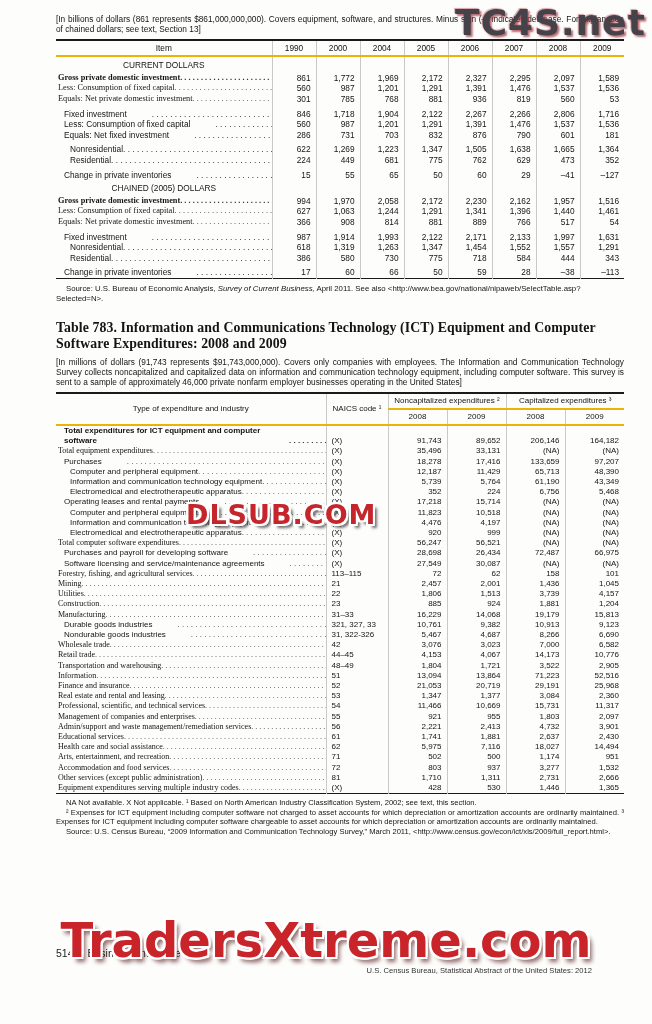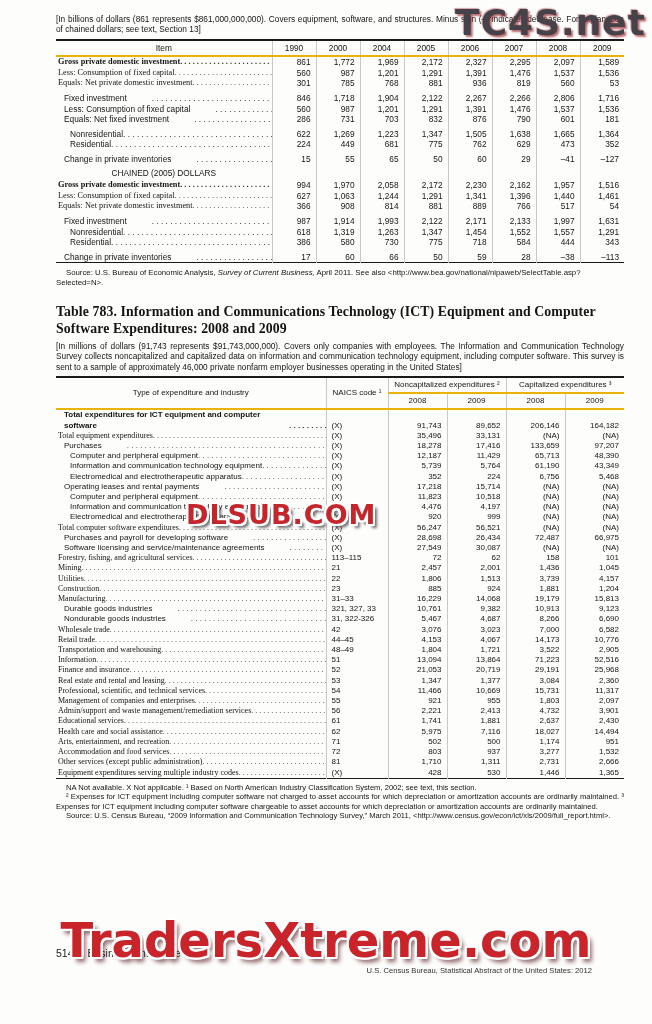--- a/index.html
+++ b/index.html
@@ -94,20 +94,31 @@
         <th class="vr">2000</th>
         <th class="vr">2004</th>
         <th class="vr">2005</th>
         <th class="vr">2006</th>
         <th class="vr">2007</th>
         <th class="vr">2008</th>
         <th class="vr">2009</th>
       </tr>
     </thead>
     <tbody>
+        <tr class="sect">
+          <td class="secthead">CURRENT DOLLARS</td>
+          <td class="num vr"></td>
+          <td class="num vr"></td>
+          <td class="num vr"></td>
+          <td class="num vr"></td>
+          <td class="num vr"></td>
+          <td class="num vr"></td>
+          <td class="num vr"></td>
+          <td class="num vr"></td>
+        </tr>
         <tr>
           <td class="lblcell">
             <div class="lbl ind0 b">
               <span class="txt">Gross private domestic investment</span>
               <span class="dots"></span>
             </div>
           </td>
           <td class="num vr b">861</td>
           <td class="num vr b">1,772</td>
           <td class="num vr b">1,969</td>

